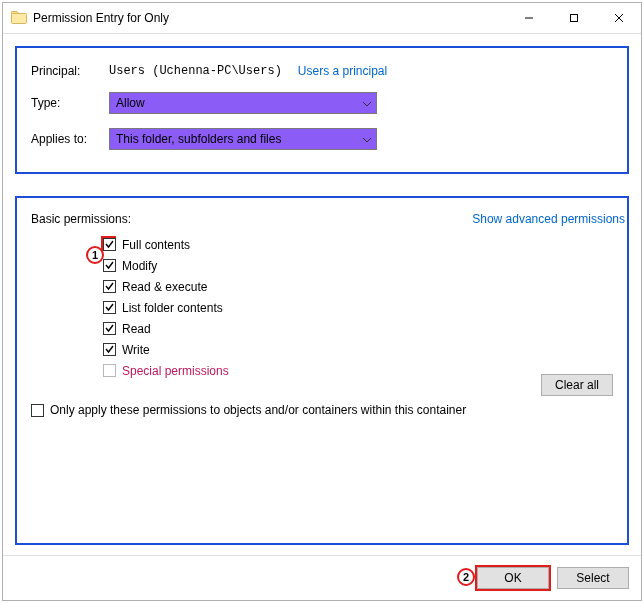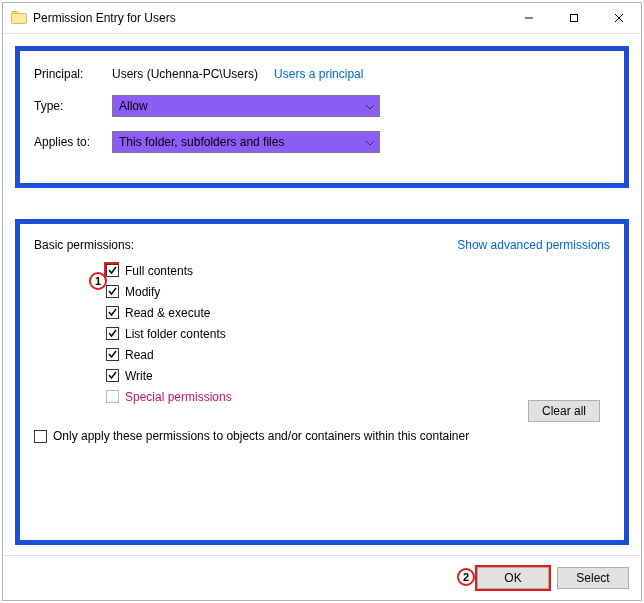--- a/index.html
+++ b/index.html
@@ -57,38 +57,39 @@
   .titlebar .ctrl svg { pointer-events:none; }
 
   .client {
     flex: 1;
     padding: 12px 12px 10px 12px;
     display: flex;
     flex-direction: column;
   }
 
   .panel {
-    border: 5px solid #1d4ed8;
+    border: 2px solid #1d4ed8;
     background: #fff;
   }
   .topPanel {
     padding: 16px 14px 14px 14px;
   }
   .row {
     display: flex;
     align-items: center;
     margin-bottom: 14px;
   }
   .row:last-child { margin-bottom: 0; }
   .lab {
     width: 78px;
     color: #000;
   }
   .principalVal {
     margin-right: 16px;
+    font-family: Liberation Mono, monospace;
   }
   .link {
     color: #0066cc;
     cursor: pointer;
   }
   .combo {
     position: relative;
     width: 268px;
     height: 22px;
     border: 1px solid #7a7a7a;
@@ -101,22 +102,22 @@
     font-size: 12px;
   }
   .combo .arrow {
     position: absolute;
     right: 5px;
     top: 50%;
     transform: translateY(-50%);
   }
 
   .midPanel {
-    margin-top: 31px;
-    padding: 14px 14px 14px 14px;
+    margin-top: 22px;
+    padding: 14px 2px 14px 14px;
     flex: 1;
     position: relative;
   }
   .permHeader {
     display: flex;
     justify-content: space-between;
     align-items: flex-start;
     margin-bottom: 8px;
   }
   .permList {
@@ -156,21 +157,21 @@
   .permRow.disabled .permLabel {
     color: #be185d;
   }
   .onlyApplyRow {
     display:flex;
     align-items:center;
     margin-top: 22px;
   }
   .clearAllWrap {
     position: absolute;
-    right: 24px;
+    right: 14px;
     top: 176px;
   }
   .btn {
     min-width: 72px;
     height: 22px;
     border: 1px solid #adadad;
     background: #e1e1e1;
     font-size: 12px;
     font-family: inherit;
     padding: 0 10px;
@@ -224,21 +225,21 @@
 
 <div class="window">
 
   <div class="titlebar">
     <span class="icon">
       <svg width="16" height="16" viewBox="0 0 16 16">
         <rect x="0.5" y="3.5" width="15" height="10" rx="1" fill="#ffe9a6" stroke="#d9b65a"></rect>
         <path d="M0.5 3.5 L0.5 2.2 Q0.5 1.5 1.2 1.5 L6 1.5 L7.5 3.5 Z" fill="#ffdf80" stroke="#d9b65a"></path>
       </svg>
     </span>
-    <span class="title">Permission Entry for Users</span>
+    <span class="title">Permission Entry for Only</span>
     <div class="ctrls">
       <div class="ctrl">
         <svg width="10" height="10">
             <line x1="1" y1="5" x2="9" y2="5" stroke="#000" stroke-width="1"></line>
           </svg>
       </div>
       <div class="ctrl">
         <svg width="10" height="10">
             <rect x="1.5" y="1.5" width="7" height="7" fill="none" stroke="#000" stroke-width="1"></rect>
           </svg>
@@ -264,21 +265,21 @@
         <span class="lab">Type:</span>
         <div class="combo">
           <span>Allow</span>
           <span class="arrow">
             <svg width="8" height="5">
                 <path d="M0 0 L4 4 L8 0" fill="none" stroke="#333" stroke-width="1"></path>
               </svg>
           </span>
         </div>
       </div>
-      <div class="row" style="margin-bottom:16px">
+      <div class="row" style="margin-bottom:8px">
         <span class="lab">Applies to:</span>
         <div class="combo">
           <span>This folder, subfolders and files</span>
           <span class="arrow">
             <svg width="8" height="5">
                 <path d="M0 0 L4 4 L8 0" fill="none" stroke="#333" stroke-width="1"></path>
               </svg>
           </span>
         </div>
       </div>

